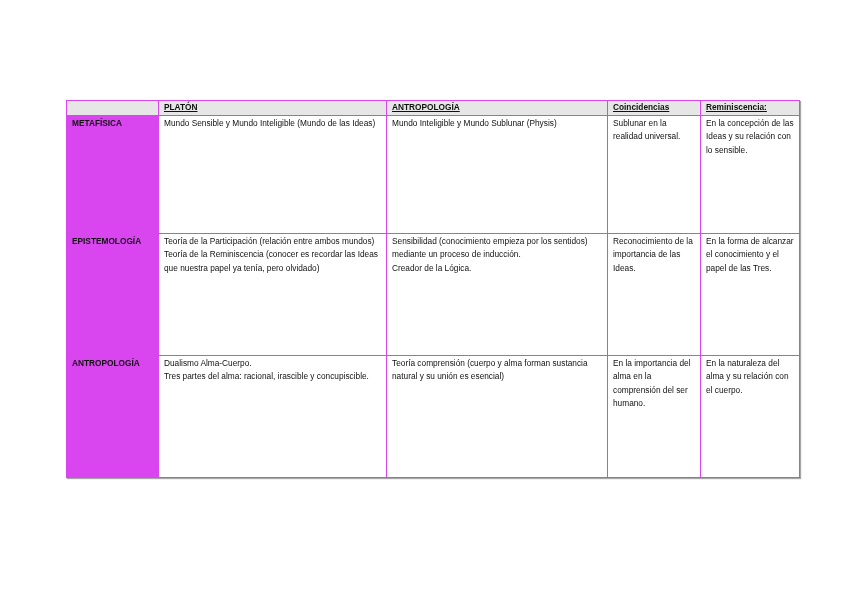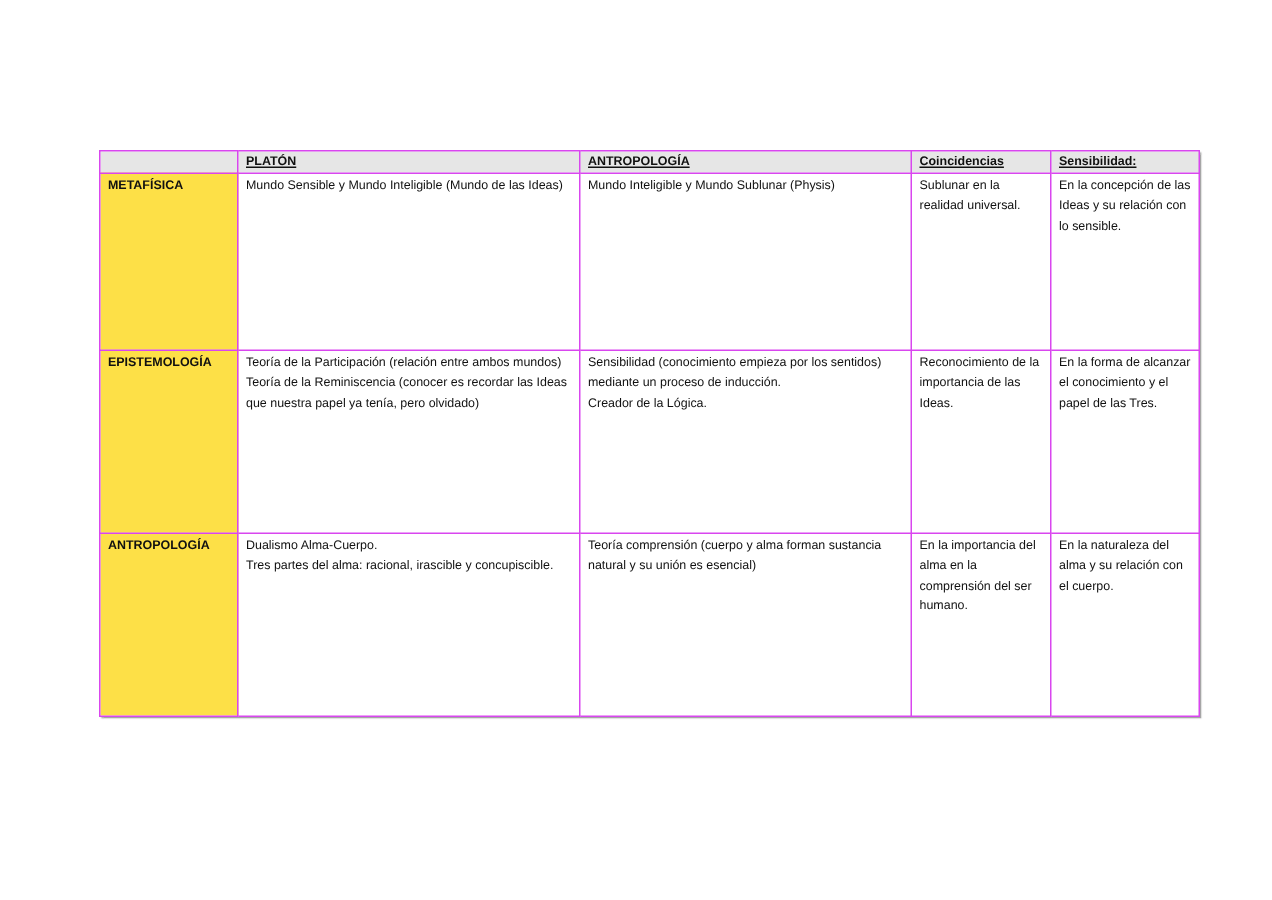--- a/index.html
+++ b/index.html
@@ -21,41 +21,41 @@
     font-size: 8.3px;
     line-height: 13.5px;
     padding: 1px 5px 0 5px;
     word-wrap: break-word;
   }
   tr.head td { height: 12px; background: #e6e6e6; font-weight: bold; text-decoration: underline; padding-top: 0; }
   tr.head td.corner { text-decoration: none; }
   tr.r1 td { height: 116px; }
   tr.r2 td { height: 120px; margin-top: 32px; }
   tr.r3 td { height: 120px; }
-  td.rowlabel { background: #fde047; font-weight: bold; text-decoration: none; }
+  td.rowlabel { background: #d946ef; font-weight: bold; text-decoration: none; }
   .line { display: block; }
 </style>
 </head>
 <body>
 
 <table class="cmp">
   <colgroup>
     <col style="width:92px">
     <col style="width:228px">
     <col style="width:221px">
     <col style="width:93px">
     <col style="width:99px">
   </colgroup>
   <tbody>
       <tr class="head">
     <td class="corner"></td>
     <td>PLATÓN</td>
     <td>ANTROPOLOGÍA</td>
     <td>Coincidencias</td>
-    <td>Sensibilidad:</td>
+    <td>Reminiscencia:</td>
   </tr>
   <tr class="r1">
     <td class="rowlabel">METAFÍSICA</td>
     <td>
       <span class="line">Mundo Sensible y Mundo Inteligible (Mundo de las Ideas)</span>
     </td>
     <td>
       <span class="line">Mundo Inteligible y Mundo Sublunar (Physis)</span>
     </td>
     <td>Sublunar en la realidad universal.</td>

